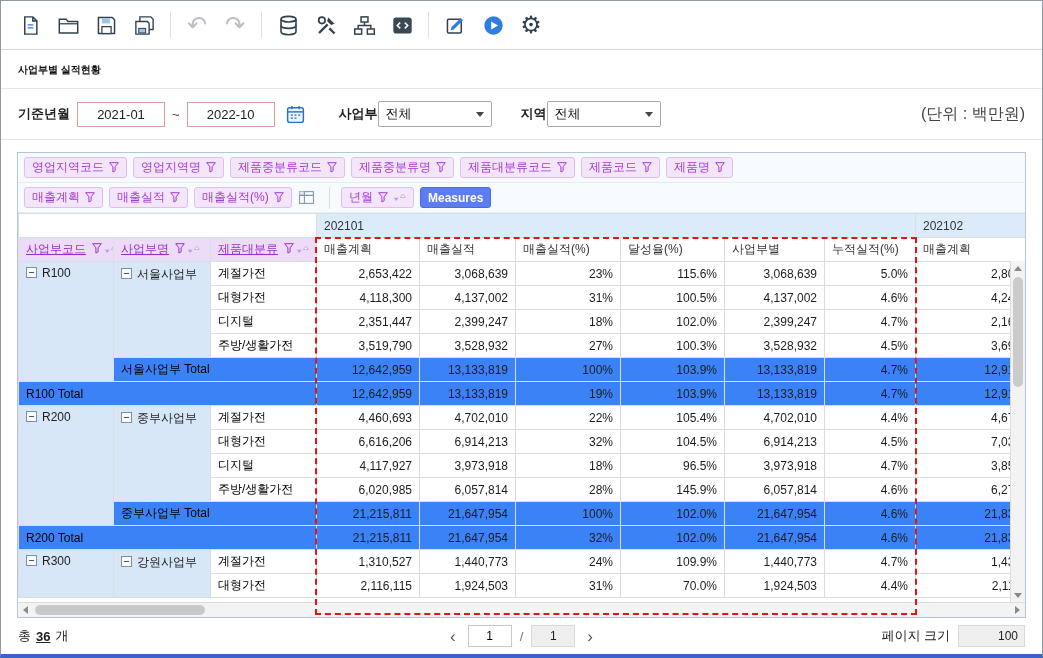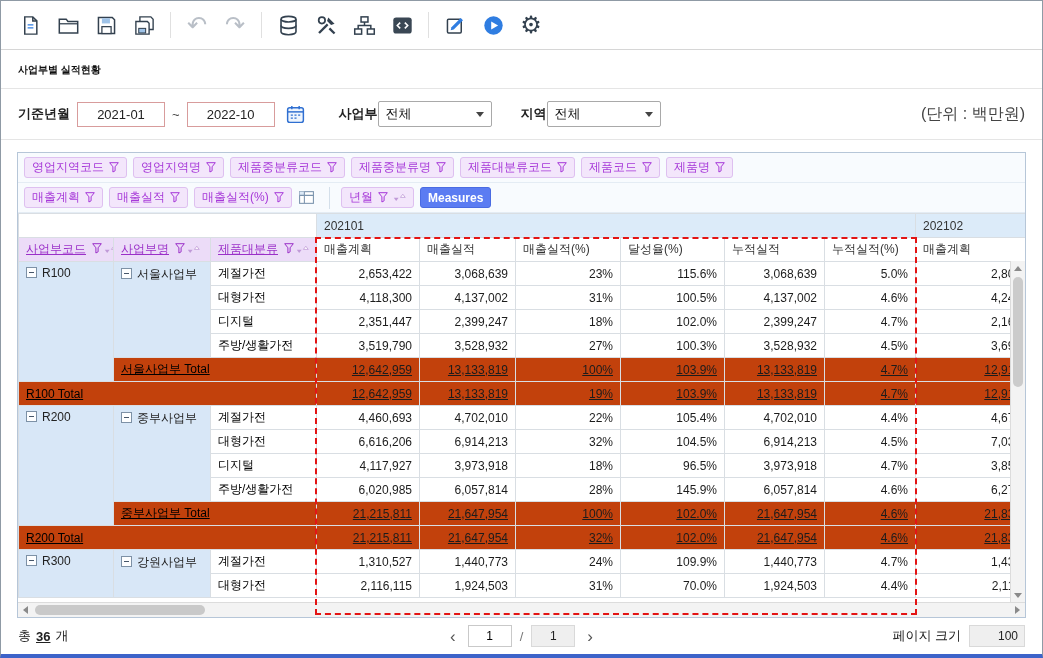--- a/index.html
+++ b/index.html
@@ -48,21 +48,21 @@
   th.corner { background:#fff; }
   th.grp { background:#dcebf9; text-align:left; color:#333; }
   th.rh { background:#ecdcf8; color:#9b30c8; text-align:left;text-decoration:underline; }
   th.rh .hlabel { margin-right:4px; }
   th.rh svg { vertical-align:-1px; margin-left:2px; }
   th.mh { background:#fff; text-align:left; color:#333; }
   td.group-cell { background:#d8e7f7; vertical-align:top; padding-top:4px; color:#222; text-align:left; }
   td.cat { background:#fff; text-align:left; }
   td.num { text-align:right; color:#1c1c1c; }
   td.total-label { text-align:left; }
-  tr.subtotal td, tr.grandtotal td { background:#c2410c;text-decoration:underline; }
+  tr.subtotal td, tr.grandtotal td { background:#3b82f6; }
   .cbox { display:inline-block; width:11px; height:11px; border:1px solid #7d91a6; background:#fdfeff; position:relative; margin-right:5px; vertical-align:-1px; }
   .cbox::after { content:""; position:absolute; left:2px; right:2px; top:4px; height:1px; background:#46566a; }
 
   .red-box { position:absolute; left:297px; top:84px; width:602px; bottom:2px; border:2px dashed #e31414; pointer-events:none; z-index:6; }
 
   .vscroll { position:absolute; top:48px; right:0; bottom:0; width:15px; background:#f3f3f3; border-left:1px solid #dcdcdc; z-index:4; }
   .vscroll .arr { position:absolute; left:0; width:100%; height:14px; display:flex; align-items:center; justify-content:center; }
   .vscroll .arr.bottom { bottom:0; }
   .tri-up { width:0;height:0;border-left:4px solid transparent;border-right:4px solid transparent;border-bottom:5px solid #8a8a8a; }
   .tri-down { width:0;height:0;border-left:4px solid transparent;border-right:4px solid transparent;border-top:5px solid #8a8a8a; }
@@ -79,21 +79,21 @@
   
   .footer { height:36px; flex:none; display:flex; align-items:center; padding:0 17px; font-size:13px; color:#222; background:#fff; }
   .f-left { display:flex; gap:5px; align-items:center; width:240px; }
   .f-left .cnt { font-weight:700;text-decoration:underline; }
   .f-center { flex:1; display:flex; justify-content:center; align-items:center; gap:8px; }
   .f-right { width:240px; display:flex; justify-content:flex-end; align-items:center; gap:8px; }
   .pg-arrow { font-size:17px; color:#555; background:none; border:0; cursor:pointer; padding:0 4px; line-height:1; font-family:inherit; }
   .pg-input { width:44px; height:22px; border:1px solid #c9c9c9; text-align:center; font-size:12px; font-family:inherit; background:#fff; }
   .pg-sep { color:#777; }
   .pg-total { width:44px; height:22px; border:1px solid #d9d9d9; background:#efefef; display:flex; align-items:center; justify-content:center; font-size:12px; }
-  .ps-box { width:56px; height:22px; border:1px solid #d9d9d9; background:#efefef; text-align:right; padding:0 6px; font-size:12px; font-family:inherit; color:#222; }
+  .ps-box { width:67px; height:22px; border:1px solid #d9d9d9; background:#efefef; text-align:right; padding:0 6px; font-size:12px; font-family:inherit; color:#222; }
 </style>
 </head>
 <body>
 
 <div class="window">
 
   <div class="toolbar">
     <button class="tb">
       <svg viewBox="0 0 20 20">
           <path d="M5 2.5h7l3.5 3.5v11.5H5z" fill="#fff" stroke="#33414f" stroke-width="1.3"></path>
@@ -334,21 +334,21 @@
               <th class="rh"><span class="hlabel">제품대분류</span><svg class="funnel" width="10" height="11" viewBox="0 0 10 11">
                   <path d="M0.7 0.7h8.6L6.1 4.8v4L3.9 10V4.8z" fill="none" stroke="currentColor" stroke-width="1"></path>
                 </svg><svg class="sorticon" width="13" height="9" viewBox="0 0 13 9">
                   <path d="M3.2 8 0.8 4.8h4.8z" fill="#c09ad8"></path>
                   <path d="M9.8 1.2l2.4 3.2H7.4z" fill="#fff" stroke="#c09ad8" stroke-width="0.8"></path>
                 </svg></th>
               <th class="mh">매출계획</th>
               <th class="mh">매출실적</th>
               <th class="mh">매출실적(%)</th>
               <th class="mh">달성율(%)</th>
-              <th class="mh">누적실적</th>
+              <th class="mh">사업부별</th>
               <th class="mh">누적실적(%)</th>
               <th class="mh">매출계획</th>
             </tr>
           </thead>
           <tbody>
             <tr>
               <td class="group-cell" rowspan="5"><span class="cbox"></span>R100</td>
               <td class="group-cell" rowspan="4"><span class="cbox"></span>서울사업부</td>
               <td class="cat">계절가전</td>
               <td class="num">2,653,422</td>

